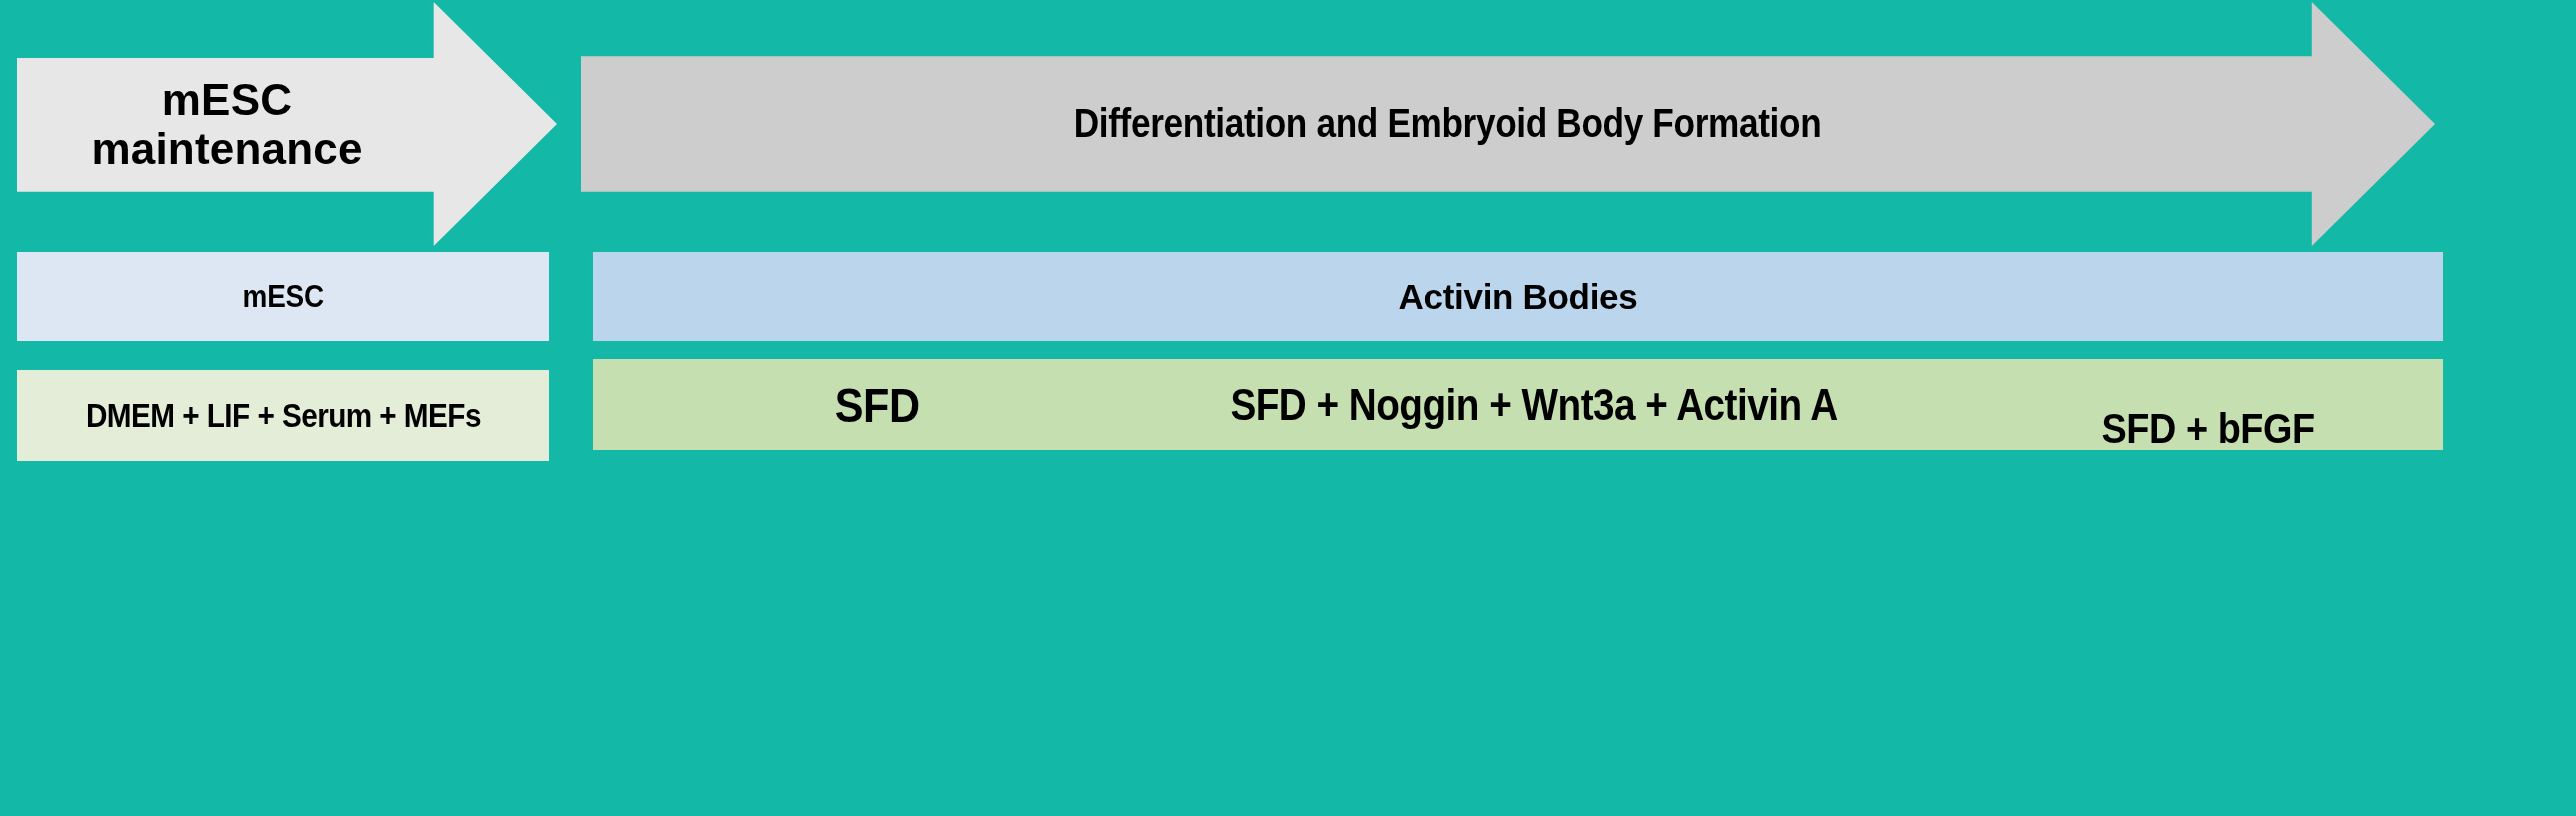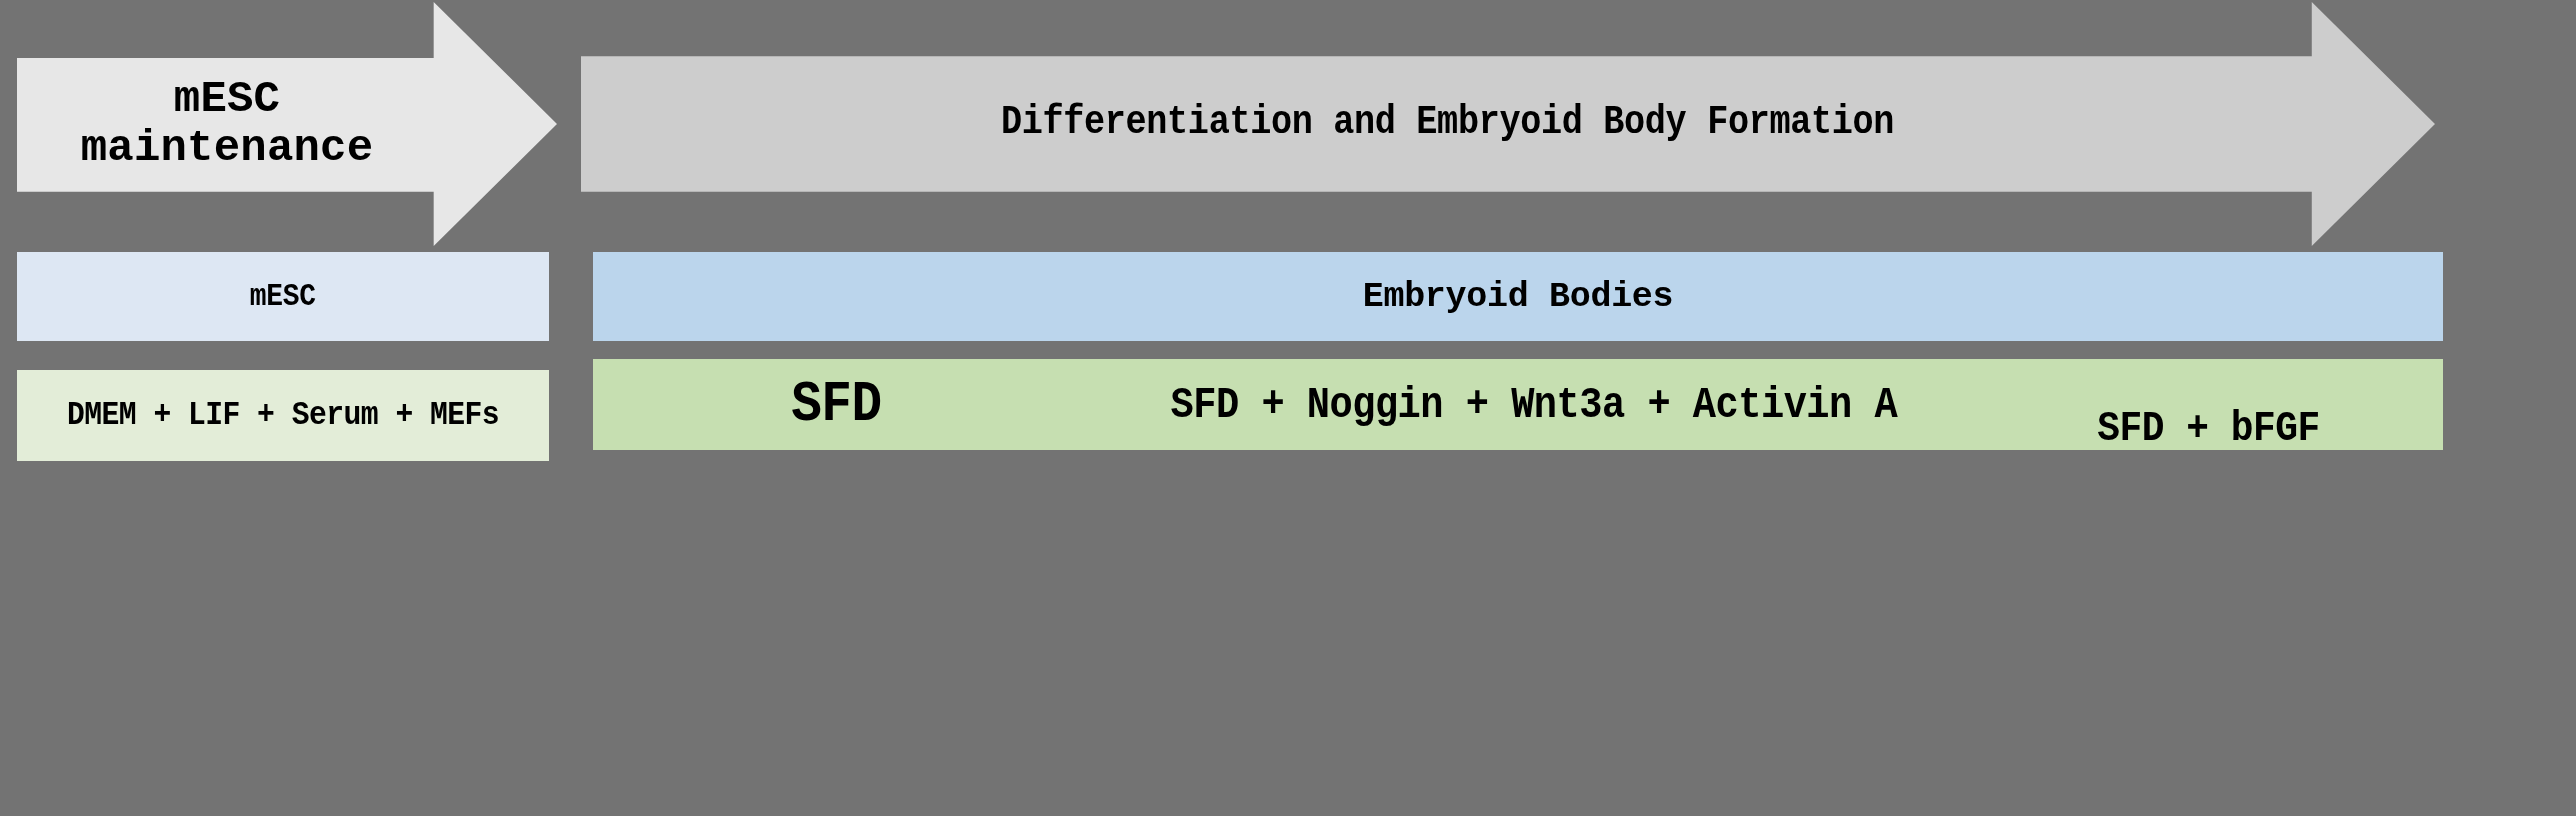--- a/index.html
+++ b/index.html
@@ -111,28 +111,28 @@
     font-weight: bold;
     text-align: center;
     white-space: nowrap;
   }
   .media-seg > span {
     display: inline-block;
     transform: scaleX(0.88);
     transform-origin: center center;
   }
 
-  #media-seg-0 { left: 0px;    width: 486px; font-size: 58px; letter-spacing: -0.5px; }
+  #media-seg-0 { left: 0px;    width: 486px; font-size: 49px; letter-spacing: -0.5px; padding-left: 41px; }
   #media-seg-1 { left: 474px;  width: 934px; font-size: 44px; letter-spacing: -0.6px; }
   #media-seg-2 { left: 1382px; width: 467px; font-size: 43px; letter-spacing: -0.5px; margin-top: 24px; }
 </style>
 </head>
 <body>
 
-<div id="stage" style="background: #737373; font-family: Liberation Mono, monospace;">
+<div id="stage" style="background: #14b8a6;">
 
   <div class="arrow-wrap" id="arrow-mesc-wrap">
     <svg class="arrow-svg" viewBox="0 0 578 261" preserveAspectRatio="none">
       <polygon points="0,60 446,60 446,0 578,130.5 446,261 446,203 0,203" fill="#e7e7e7"></polygon>
     </svg>
   </div>
   <div class="arrow-label" id="arrow-mesc-label">mESC
 maintenance</div>
 
   <div class="arrow-wrap" id="arrow-diff-wrap">
@@ -140,21 +140,21 @@
       <polygon points="0,58 1854,58 1854,0 1986,130.5 1854,261 1854,203 0,203" fill="#cdcdcd"></polygon>
     </svg>
   </div>
   <div class="arrow-label" id="arrow-diff-label">Differentiation and Embryoid Body Formation</div>
 
   <div class="bar" id="bar-mesc" style="background: rgb(221, 231, 243);">
     <span>mESC</span>
   </div>
 
   <div class="bar" id="bar-eb" style="background: rgb(187, 213, 236);">
-    <span>Embryoid Bodies</span>
+    <span>Activin Bodies</span>
   </div>
 
   <div class="bar" id="bar-media-left" style="background: rgb(227, 237, 216);">
     <span>DMEM + LIF + Serum + MEFs</span>
   </div>
 
   <div class="bar" id="bar-media-right" style="background: rgb(198, 223, 177);">
     <div class="media-seg" id="media-seg-0">
       <span>SFD</span>
     </div>

